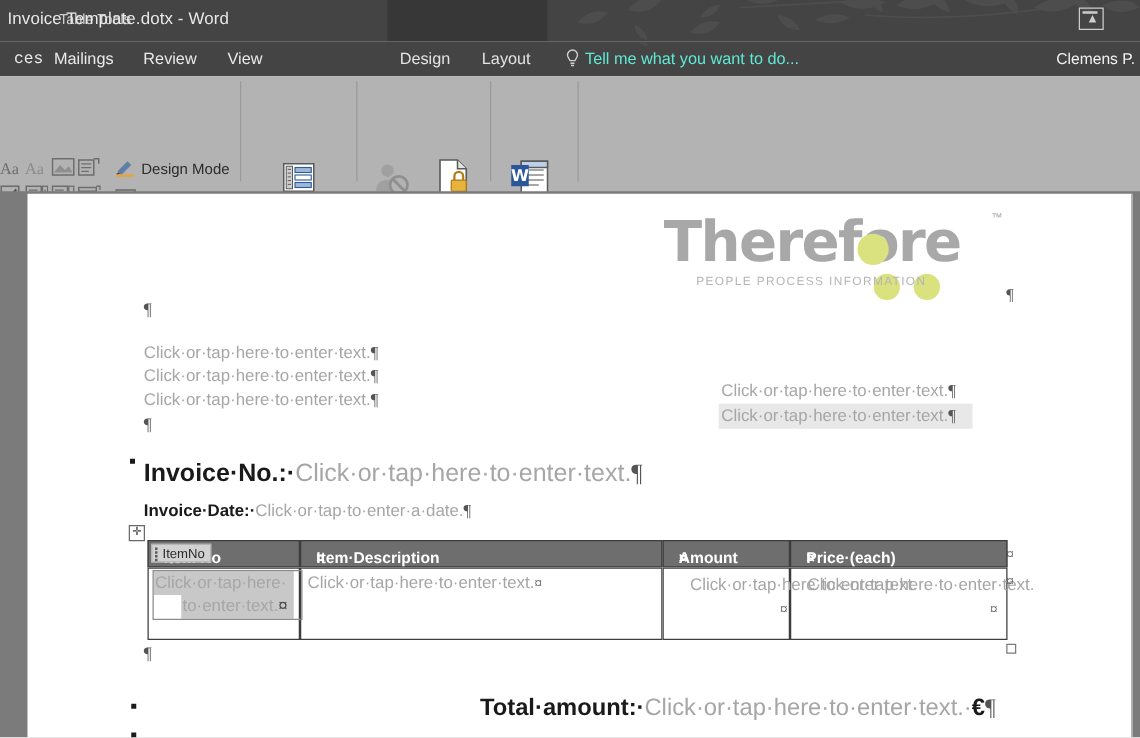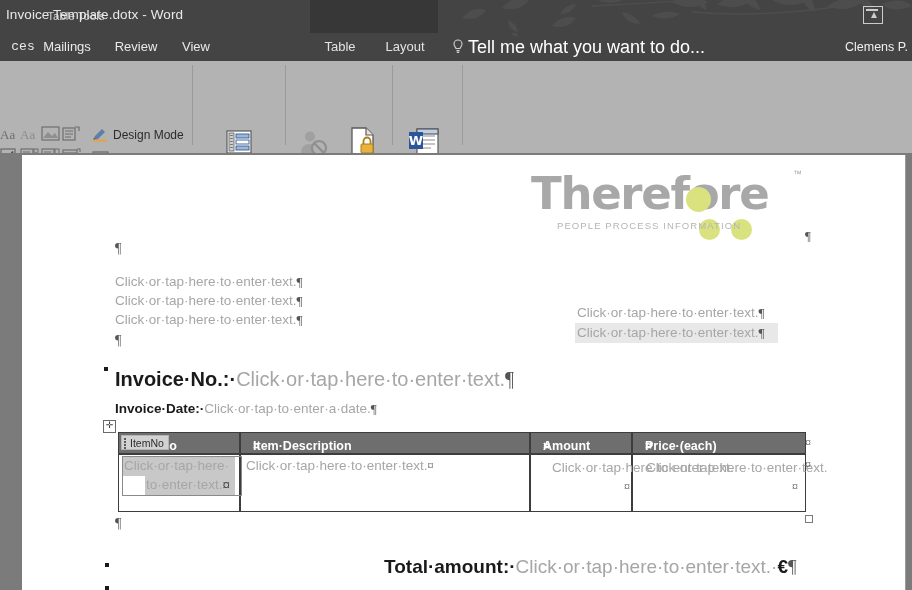--- a/index.html
+++ b/index.html
@@ -57,21 +57,21 @@
     position:absolute;top:0;height:28px;line-height:28px;
     font-size:13px;color:#e9e9e9;text-align:center;white-space:nowrap;
     cursor:default;
   }
   .tab.ctx{color:#e3e3e3;}
   .tab.active{
     background:#c9c9c9;color:#2b2b2b;
   }
   .tellme{
     position:absolute;left:450px;top:0;height:28px;line-height:28px;
-    font-size:18px;color:#ffffff;white-space:nowrap;
+    font-size:13px;color:#5eead4;white-space:nowrap;
   }
   .bulb{
     position:absolute;left:452px;top:6px;width:12px;height:16px;
   }
   .username{
     position:absolute;right:4px;top:0;height:28px;line-height:28px;
     font-size:12.5px;color:#f0f0f0;white-space:nowrap;
   }
 
   
@@ -217,21 +217,21 @@
         <path d="M110 36 q10-12 24-8 q-8 12-24 8z"></path>
         <path d="M155 10 q14-12 34-6 q-14 14-34 6z"></path>
         <path d="M200 4 q16-6 30 2 q-16 8-30-2z"></path>
       </g>
     </svg>
 
     <div class="tab" style="left:0px;width:46px;font-family:Liberation Mono, monospace;">ces</div>
     <div class="tab" style="left:34px;width:66px;">Mailings</div>
     <div class="tab" style="left:106px;width:60px;">Review</div>
     <div class="tab" style="left:172px;width:48px;">View</div>
-    <div class="tab ctx" style="left:310px;width:60px;">Table</div>
+    <div class="tab ctx" style="left:310px;width:60px;">Design</div>
     <div class="tab ctx" style="left:374px;width:62px;">Layout</div>
 
     <svg class="bulb" viewBox="0 0 12 16">
       <path d="M6 1 a4 4 0 0 1 4 4 c0 2 -1.6 3 -2 4.5 h-4 c-0.4 -1.5 -2 -2.5 -2 -4.5 a4 4 0 0 1 4 -4z" fill="none" stroke="#cfcfcf" stroke-width="1.1"></path>
       <path d="M4.4 11.6 h3.2 M4.8 13.4 h2.4" stroke="#cfcfcf" stroke-width="1.1"></path>
     </svg>
     <div class="tellme" style="left:468px;">Tell me what you want to do...</div>
     <div class="username">Clemens P.</div>
   </div>
 

